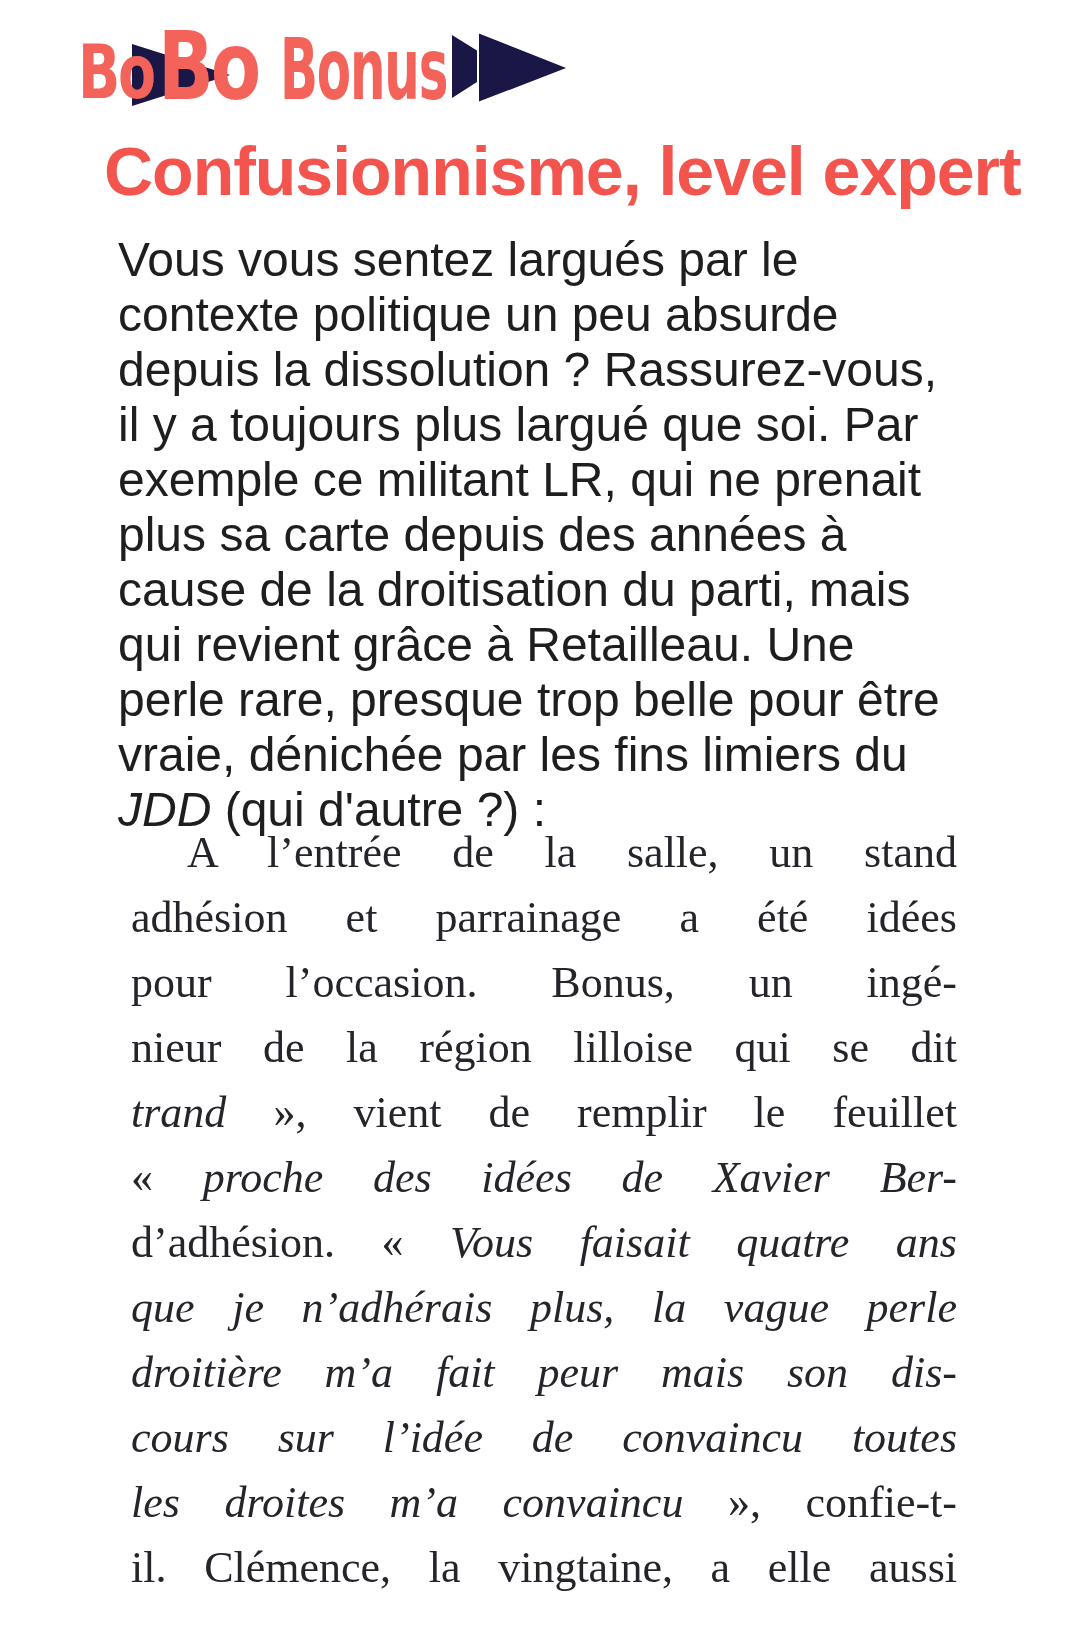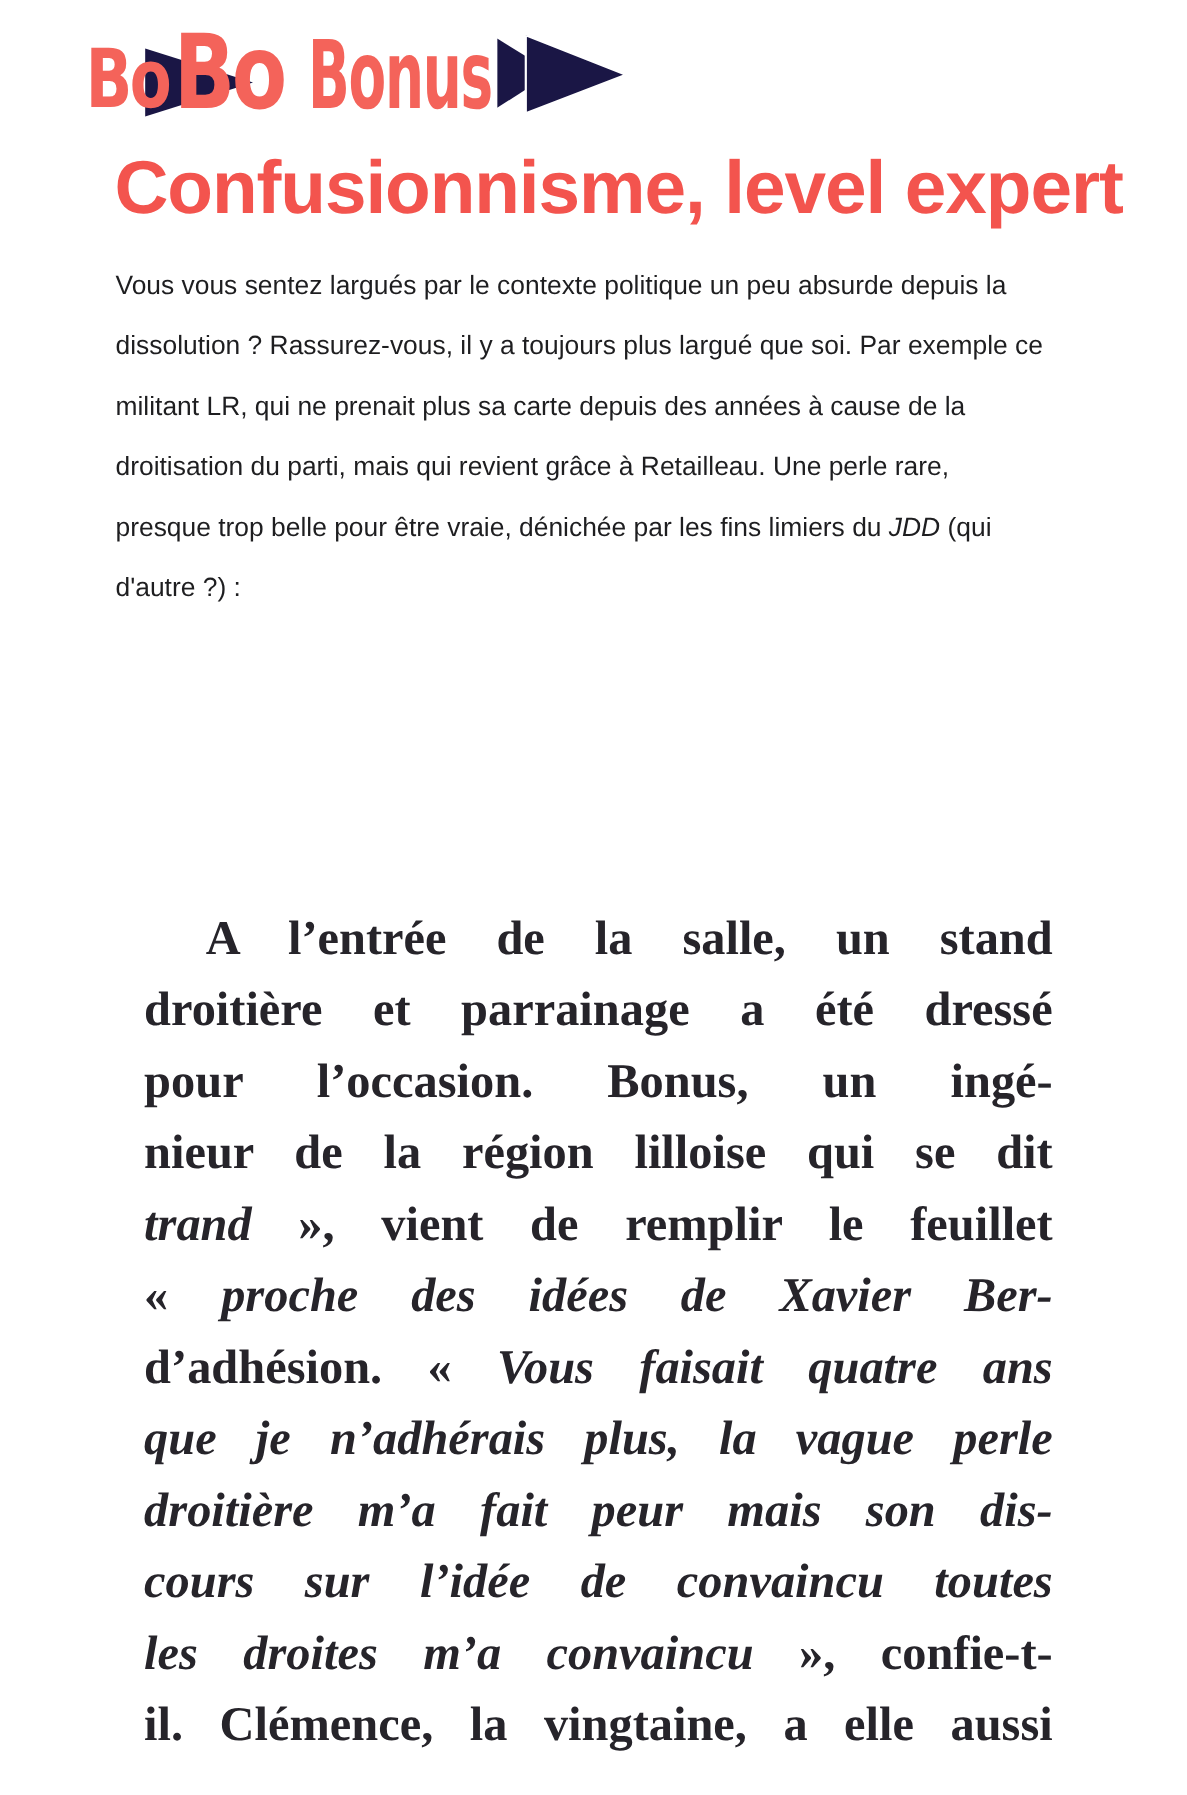--- a/index.html
+++ b/index.html
@@ -38,32 +38,32 @@
   }
   .logo-arrow{position:absolute;left:380px;top:12px;z-index:2;}
   
   .title{
     position:absolute;left:104px;top:132px;
     font-size:68px;font-weight:bold;letter-spacing:-1px;
     color:var(--heading);white-space:nowrap;
   }
   
   .intro{
-    position:absolute;left:105px;top:232px;width:850px;
-    font-size:24px;line-height:55px;color:var(--body-text);
+    position:absolute;left:118px;top:232px;width:850px;
+    font-size:48px;line-height:55px;color:var(--body-text);
     text-align:left;
   }
   .intro .it{font-style:italic;}
   
   .quote{
     position:absolute;left:131px;top:820px;width:826px;
     font-family:"Liberation Serif","DejaVu Serif",serif;
     font-size:44px;line-height:65px;color:var(--quote-text);
   }
-  .qline{text-align:justify;text-align-last:justify;font-weight:bold;}
+  .qline{text-align:justify;text-align-last:justify;}
   .qindent{text-indent:56px;}
   .quote .it{font-style:italic;}
 </style>
 </head>
 <body>
 
 <div class="page">
 
   <header class="logo">
     <span class="piece bo1">Bo</span>
@@ -75,21 +75,21 @@
       <polygon points="26,0 26,71 117,36" fill="#1a1645" stroke="#ffffff" stroke-width="2"></polygon>
     </svg>
   </header>
 
   <h1 class="title">Confusionnisme, level expert</h1>
 
   <p class="intro"><span>Vous vous sentez largués par le contexte politique un peu absurde depuis la dissolution ? Rassurez-vous, il y a toujours plus largué que soi. Par exemple ce militant LR, qui ne prenait plus sa carte depuis des années à cause de la droitisation du parti, mais qui revient grâce à Retailleau. Une perle rare, presque trop belle pour être vraie, dénichée par les fins limiers du </span><span class="it">JDD</span><span> (qui d'autre ?) :</span></p>
 
   <blockquote class="quote">
       <div class="qline qindent"><span>A l’entrée de la salle, un stand</span></div>
-      <div class="qline"><span>droitière et parrainage a été dressé</span></div>
+      <div class="qline"><span>adhésion et parrainage a été idées</span></div>
       <div class="qline"><span>pour l’occasion. Bonus, un ingé-</span></div>
       <div class="qline"><span>nieur de la région lilloise qui se dit</span></div>
       <div class="qline"><span class="it">trand</span><span> », vient de remplir le feuillet</span></div>
       <div class="qline"><span>« </span><span class="it">proche des idées de Xavier Ber-</span></div>
       <div class="qline"><span>d’adhésion. « </span><span class="it">Vous faisait quatre ans</span></div>
       <div class="qline"><span class="it">que je n’adhérais plus, la vague perle</span></div>
       <div class="qline"><span class="it">droitière m’a fait peur mais son dis-</span></div>
       <div class="qline"><span class="it">cours sur l’idée de convaincu toutes</span></div>
       <div class="qline"><span class="it">les droites m’a convaincu</span><span> », confie-t-</span></div>
       <div class="qline"><span>il. Clémence, la vingtaine, a elle aussi</span></div>

